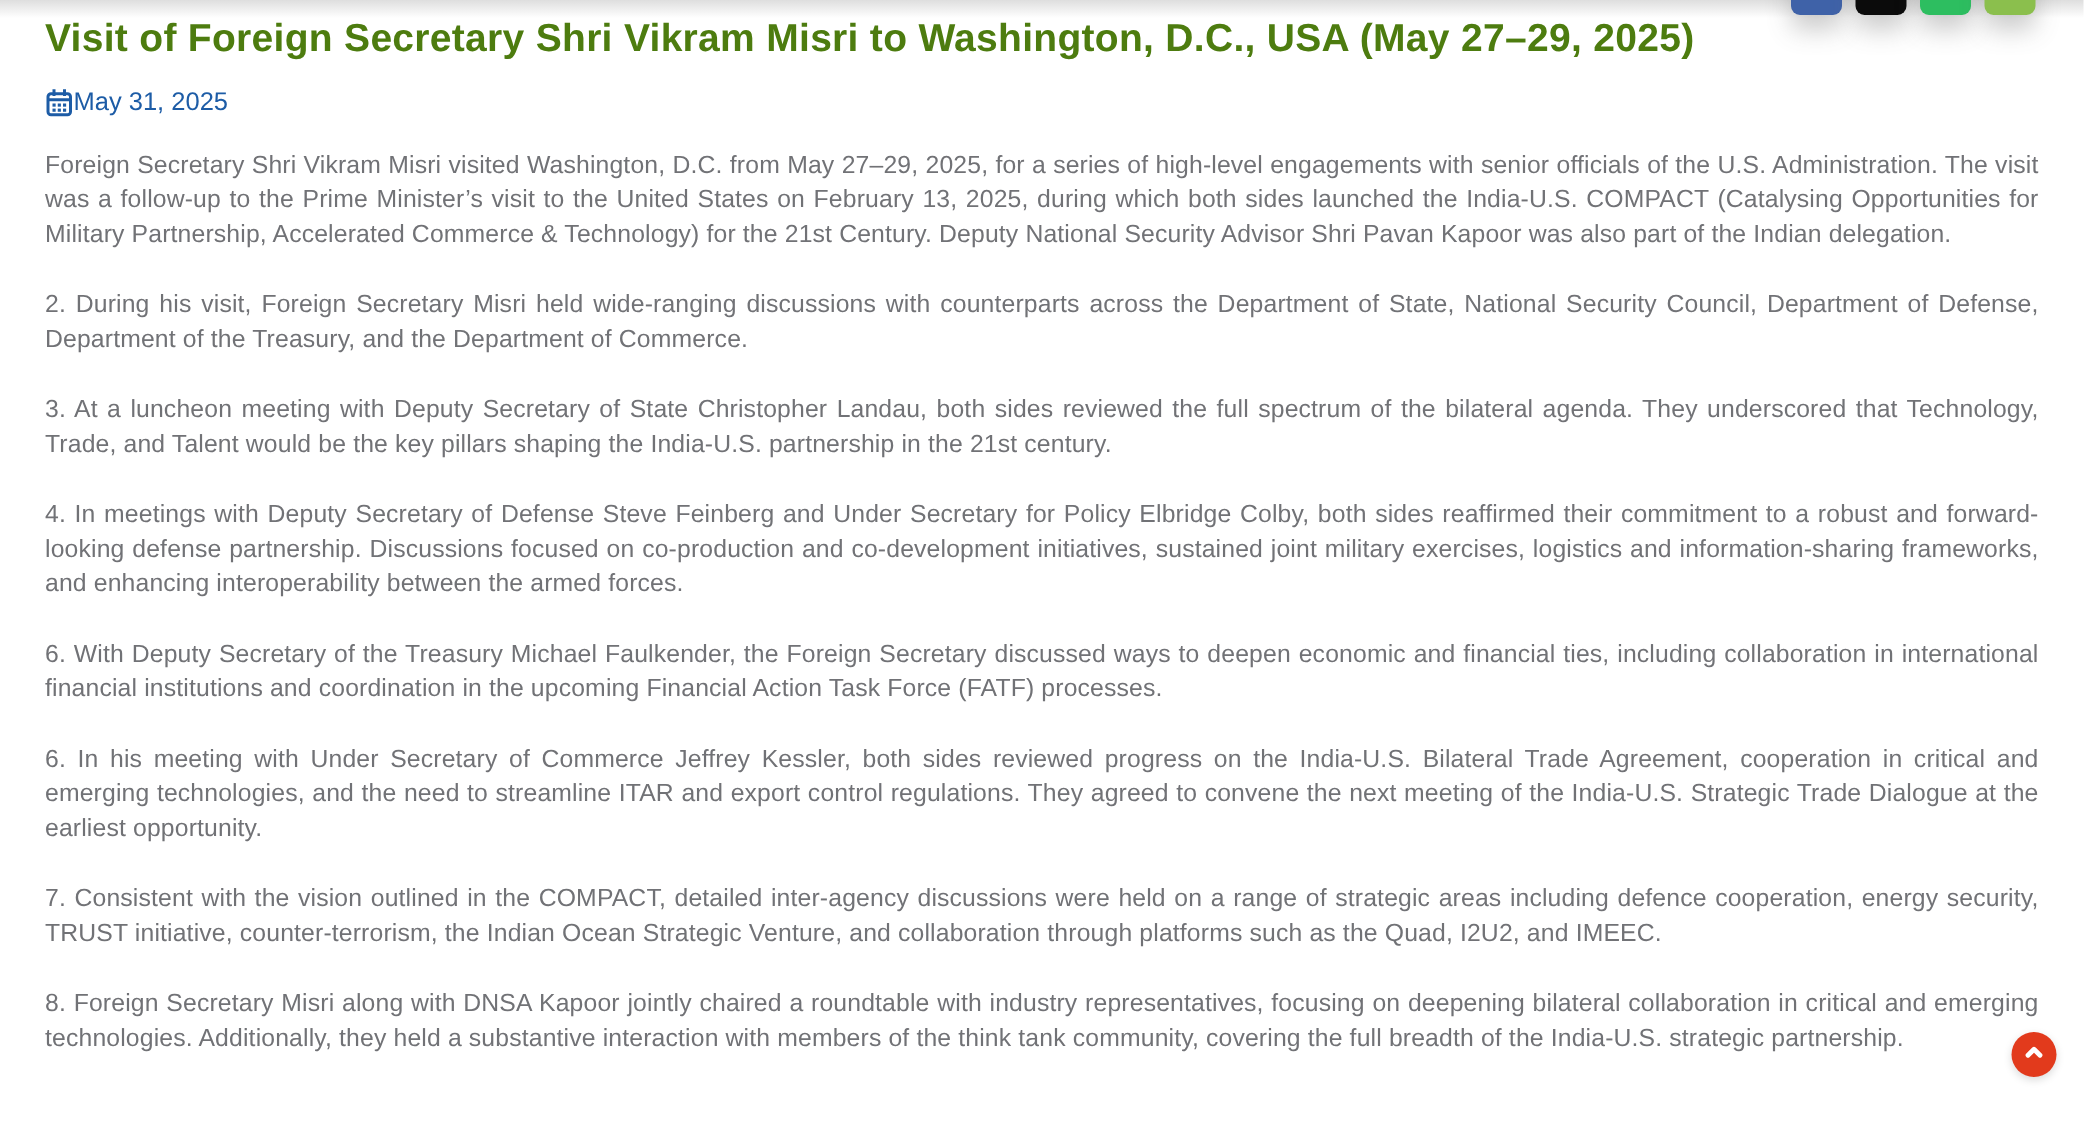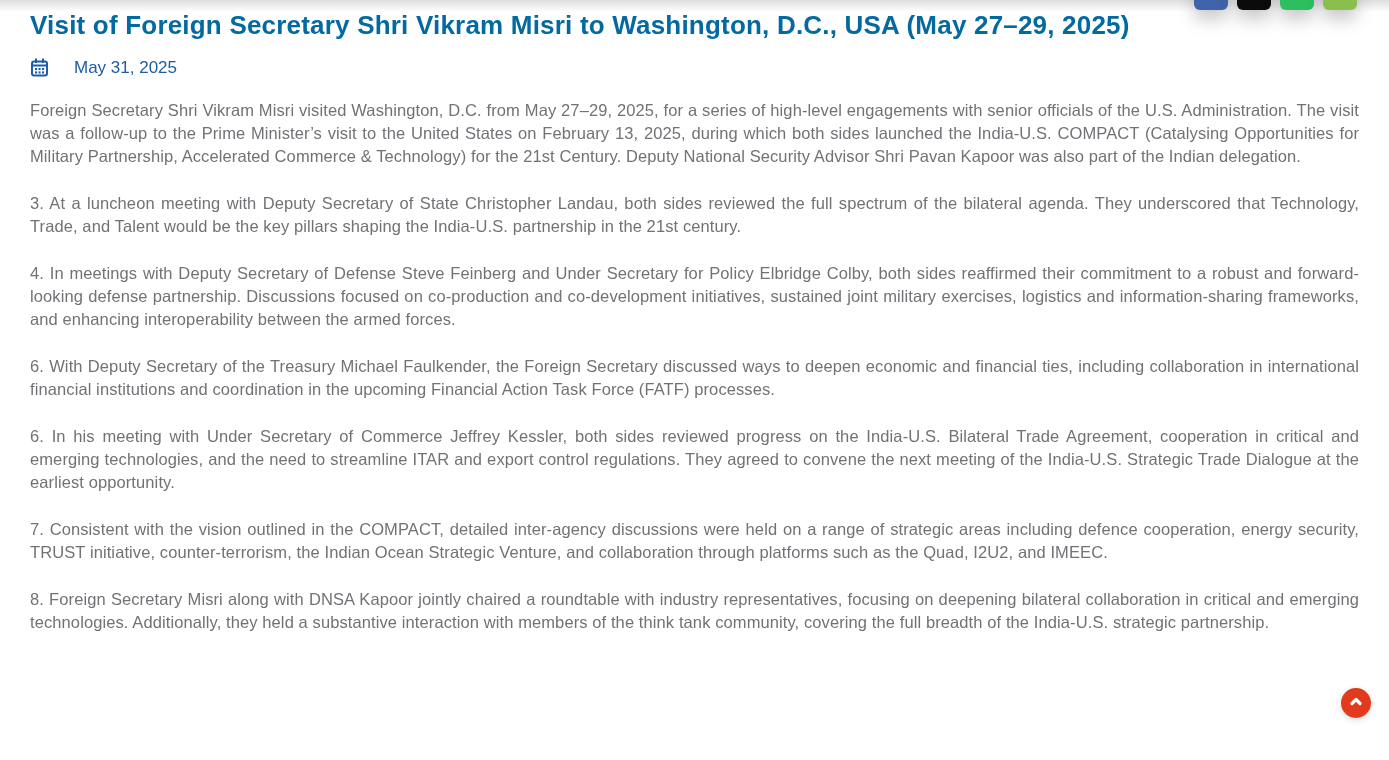--- a/index.html
+++ b/index.html
@@ -24,27 +24,27 @@
     position: relative;
     padding: 0 30px;
     z-index: 2;
   }
   h1.title {
     margin: 0;
     padding-top: 9px;
     font-size: 26px;
     line-height: 32px;
     font-weight: 700;
-    color: #0369a1;
+    color: #4d7c0f;
     letter-spacing: 0.2px;
   }
   .date-row {
     display: flex;
-    align-items: flex-start;
-    gap: 25px;
+    align-items: flex-end;
+    gap: 0;
     margin-top: 17px;
     color: #1d5ca6;
     font-size: 17px;
     font-weight: 500;
   }
   .date-row svg { display: block; }
   .article {
     margin-top: 21px;
   }
   .article p {
@@ -125,20 +125,21 @@
           <rect x="8.5" y="13.4" width="2.1" height="2.1"></rect>
           <rect x="12" y="13.4" width="2.1" height="2.1"></rect>
         </g>
       </svg>
     </span>
     <span>May 31, 2025</span>
   </div>
 
   <div class="article">
     <p>Foreign Secretary Shri Vikram Misri visited Washington, D.C. from May 27–29, 2025, for a series of high-level engagements with senior officials of the U.S. Administration. The visit was a follow-up to the Prime Minister’s visit to the United States on February 13, 2025, during which both sides launched the India-U.S. COMPACT (Catalysing Opportunities for Military Partnership, Accelerated Commerce &amp; Technology) for the 21st Century. Deputy National Security Advisor Shri Pavan Kapoor was also part of the Indian delegation.</p>
+    <p>2. During his visit, Foreign Secretary Misri held wide-ranging discussions with counterparts across the Department of State, National Security Council, Department of Defense, Department of the Treasury, and the Department of Commerce.</p>
     <p>3. At a luncheon meeting with Deputy Secretary of State Christopher Landau, both sides reviewed the full spectrum of the bilateral agenda. They underscored that Technology, Trade, and Talent would be the key pillars shaping the India-U.S. partnership in the 21st century.</p>
     <p>4. In meetings with Deputy Secretary of Defense Steve Feinberg and Under Secretary for Policy Elbridge Colby, both sides reaffirmed their commitment to a robust and forward-looking defense partnership. Discussions focused on co-production and co-development initiatives, sustained joint military exercises, logistics and information-sharing frameworks, and enhancing interoperability between the armed forces.</p>
     <p>6. With Deputy Secretary of the Treasury Michael Faulkender, the Foreign Secretary discussed ways to deepen economic and financial ties, including collaboration in international financial institutions and coordination in the upcoming Financial Action Task Force (FATF) processes.</p>
     <p>6. In his meeting with Under Secretary of Commerce Jeffrey Kessler, both sides reviewed progress on the India-U.S. Bilateral Trade Agreement, cooperation in critical and emerging technologies, and the need to streamline ITAR and export control regulations. They agreed to convene the next meeting of the India-U.S. Strategic Trade Dialogue at the earliest opportunity.</p>
     <p>7. Consistent with the vision outlined in the COMPACT, detailed inter-agency discussions were held on a range of strategic areas including defence cooperation, energy security, TRUST initiative, counter-terrorism, the Indian Ocean Strategic Venture, and collaboration through platforms such as the Quad, I2U2, and IMEEC.</p>
     <p>8. Foreign Secretary Misri along with DNSA Kapoor jointly chaired a roundtable with industry representatives, focusing on deepening bilateral collaboration in critical and emerging technologies. Additionally, they held a substantive interaction with members of the think tank community, covering the full breadth of the India-U.S. strategic partnership.</p>
   </div>
 
 </div>
 

